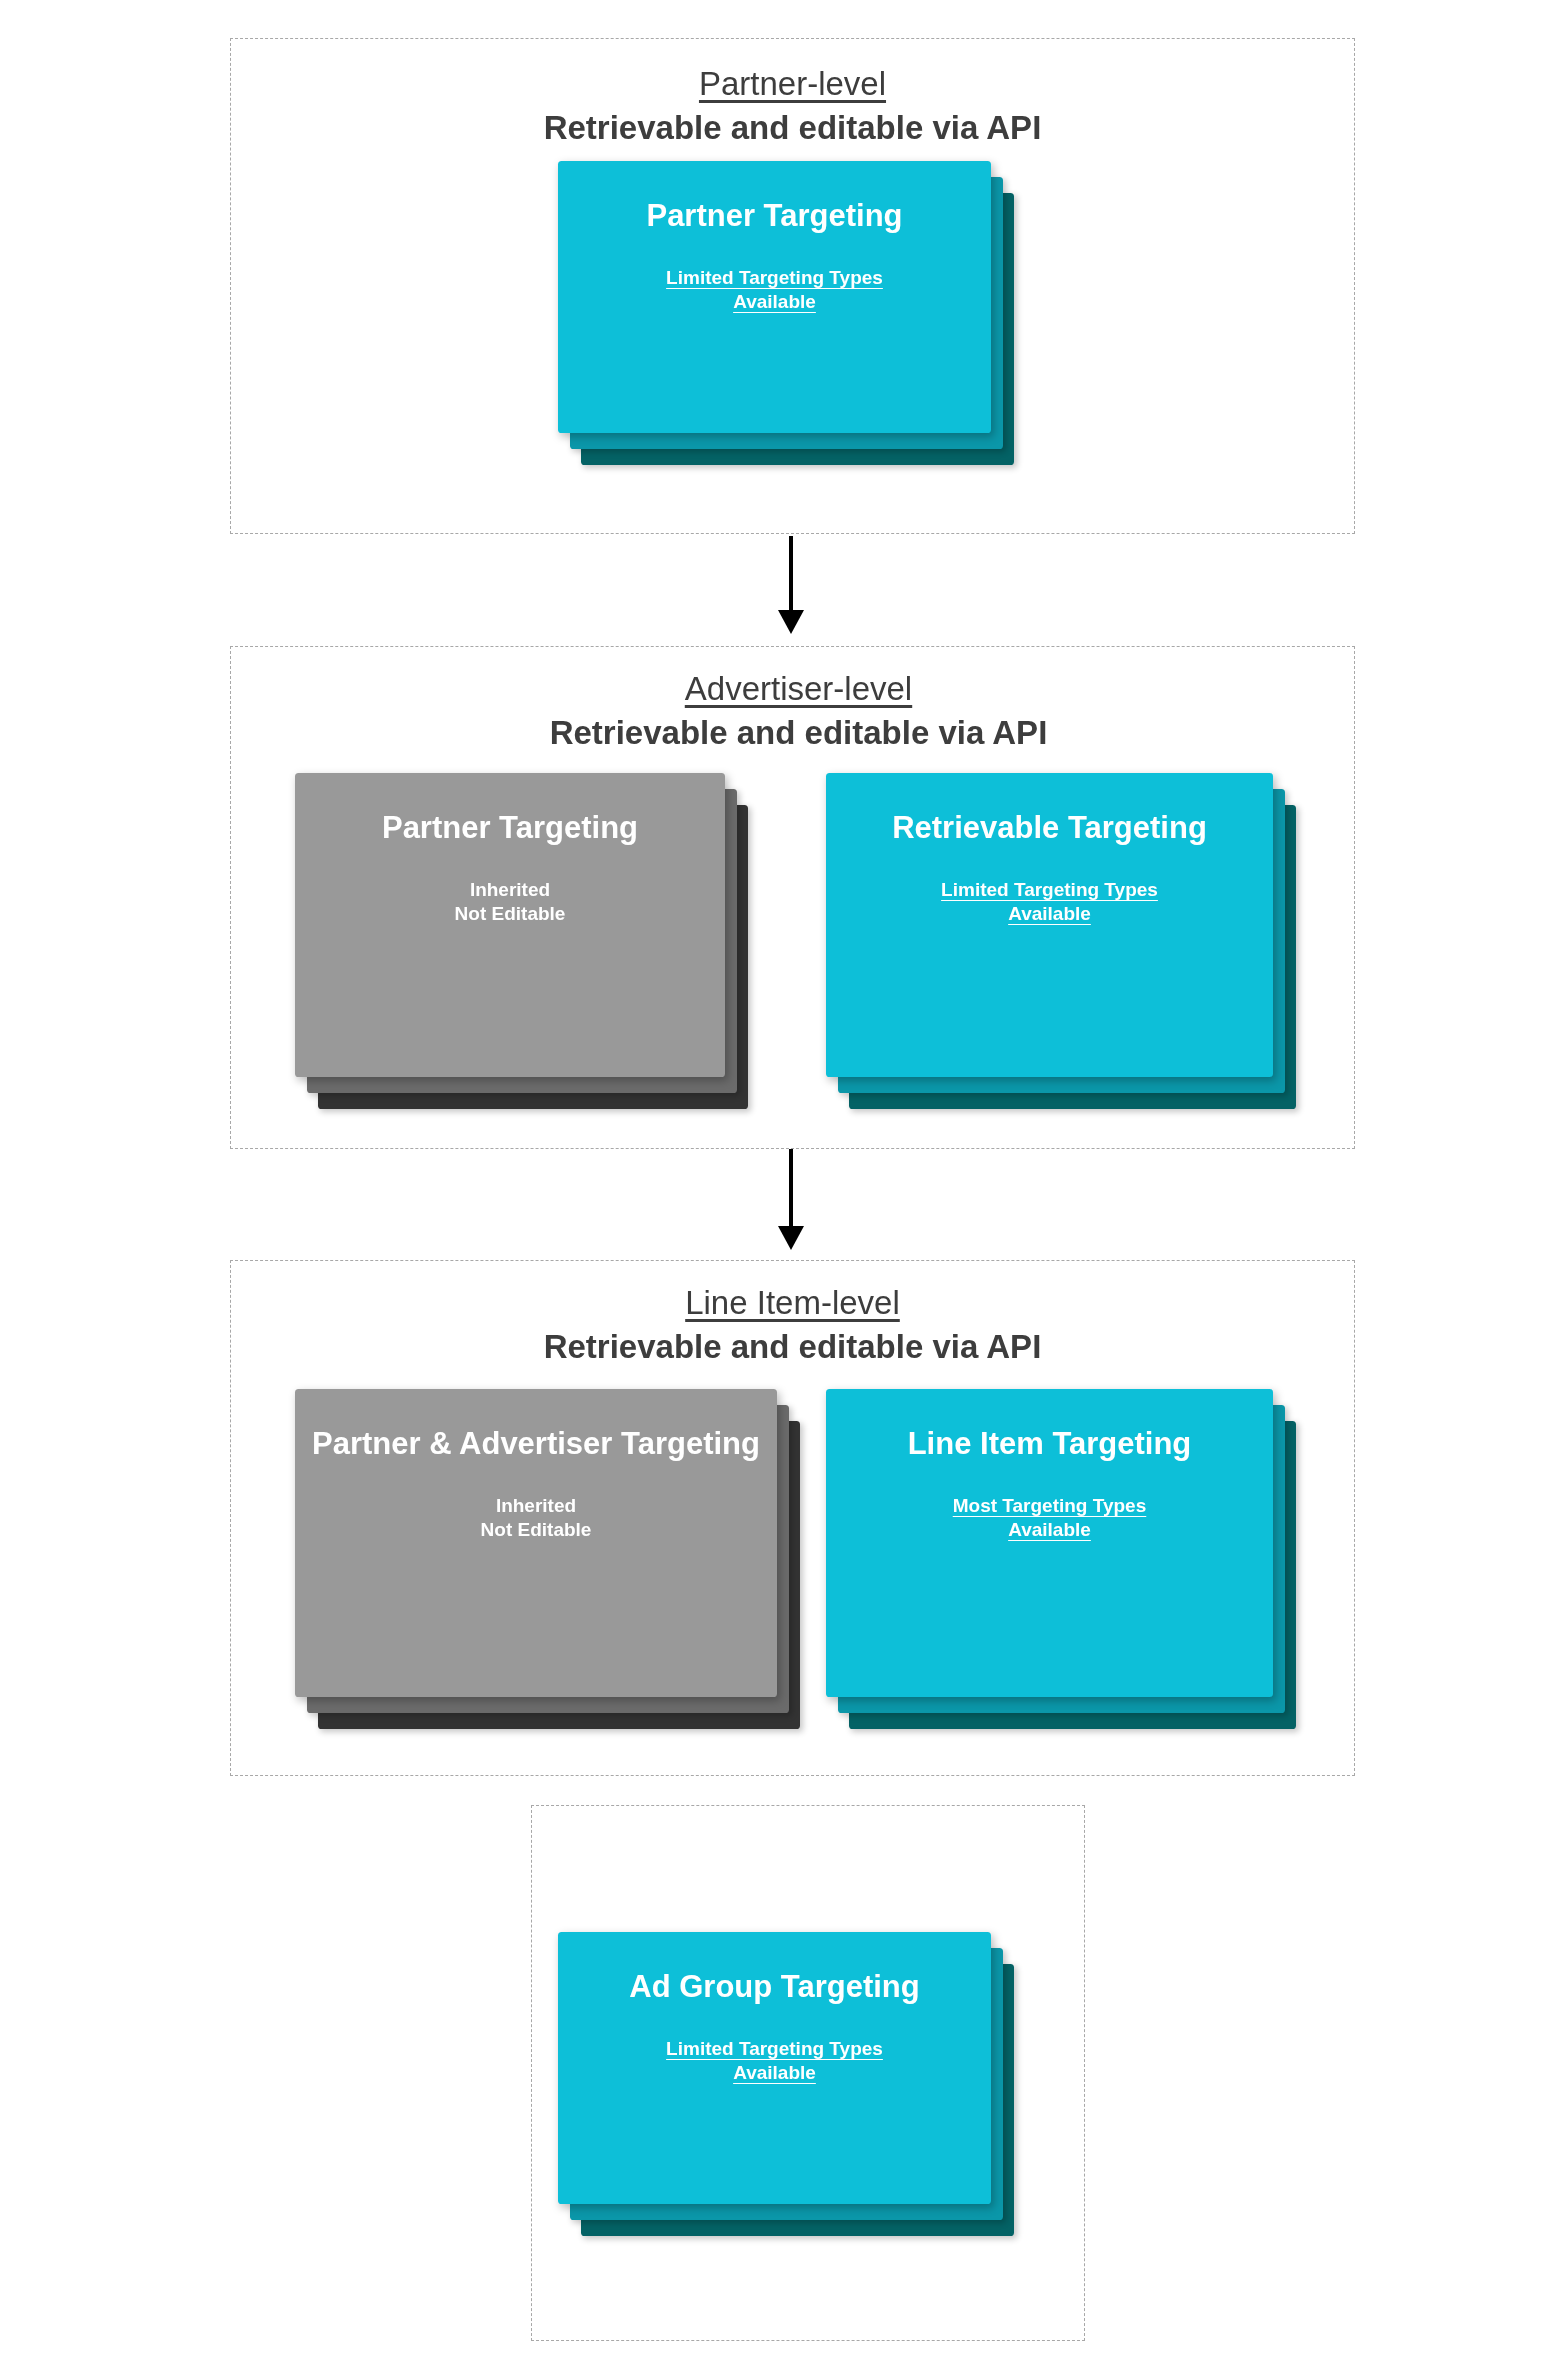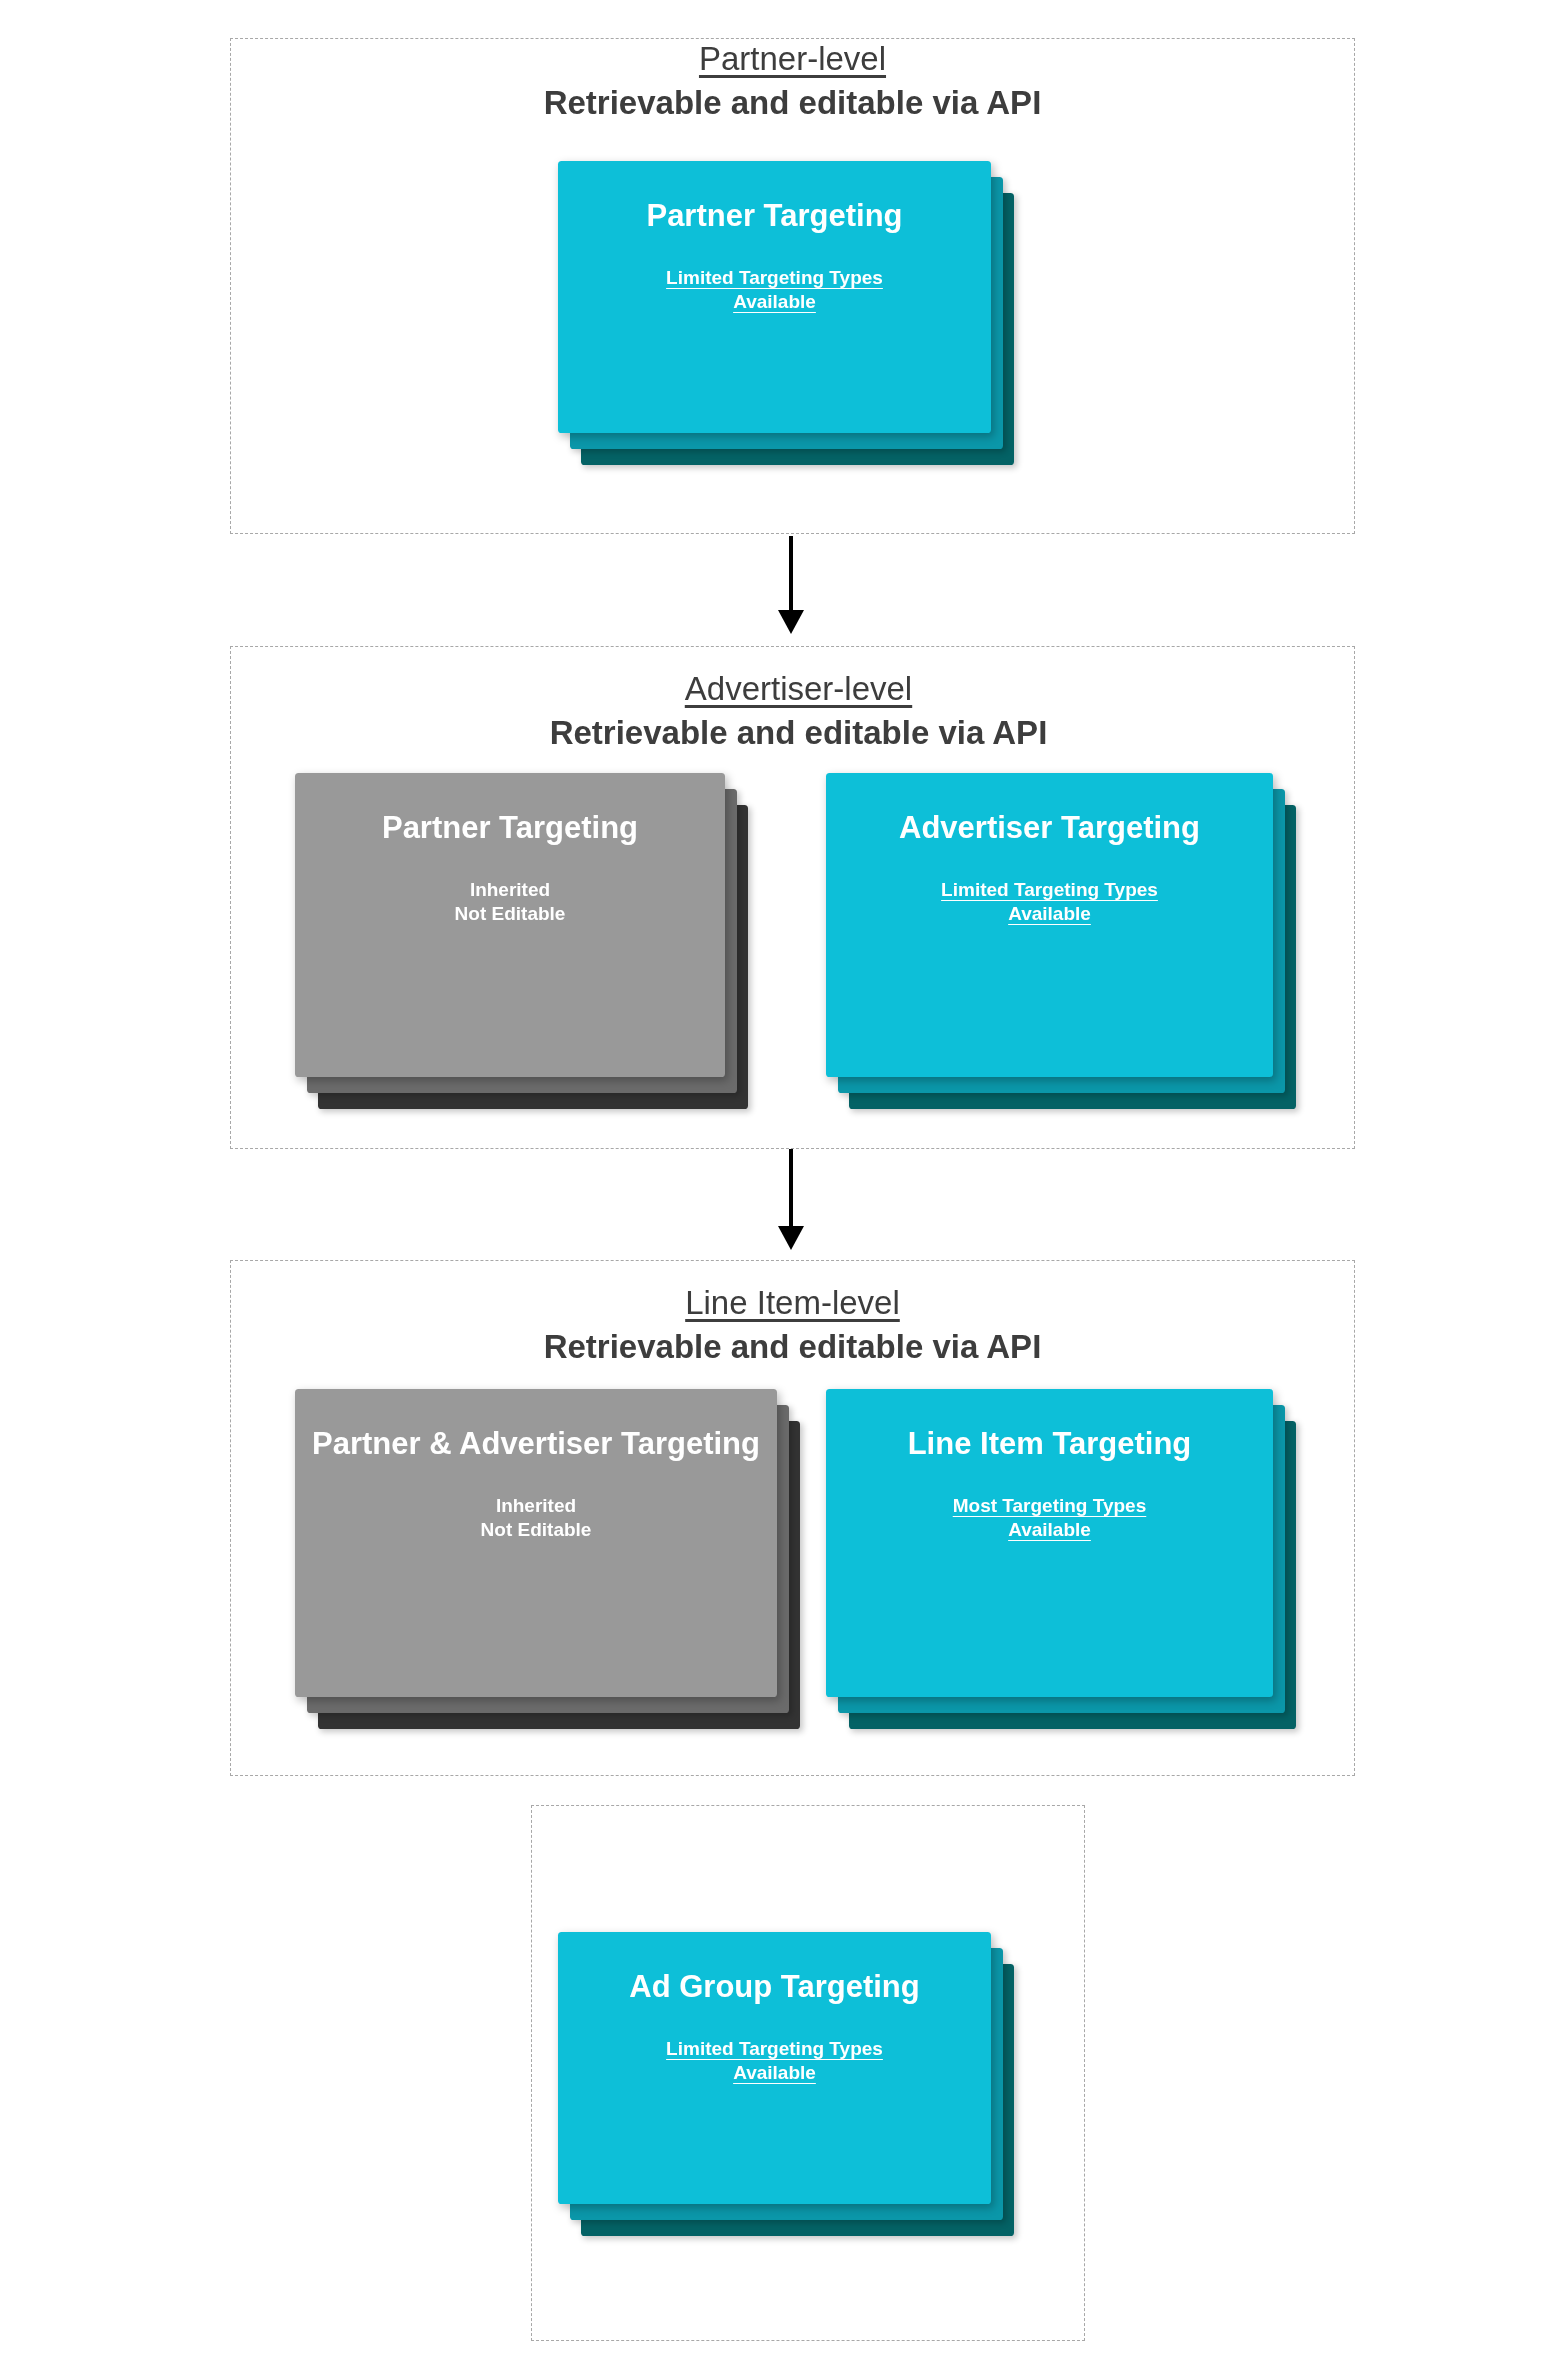--- a/index.html
+++ b/index.html
@@ -149,21 +149,21 @@
     border-top: 24px solid #000000;
   }
 </style>
 </head>
 <body>
 
 <div class="canvas">
 
   <div class="level-box" style="left:230px; top:38px; width:1125px; height:496px;"></div>
 
-  <div class="level-heading" style="left:230px; width:1125px; top:40px;">
+  <div class="level-heading" style="left:230px; width:1125px; top:65px;">
     <span class="level-name">Partner-level</span>
     <span class="level-sub">Retrievable and editable via API</span>
   </div>
 
   <div class="card-stack cyan" style="left:558px; top:161px; width:433px; height:272px;">
     <div class="card-layer back"></div>
     <div class="card-layer mid"></div>
     <div class="card-layer front">
       <div class="card-title">Partner Targeting</div>
       <div class="card-note underlined">
@@ -194,21 +194,21 @@
         <span>Inherited</span><br>
         <span>Not Editable</span>
       </div>
     </div>
   </div>
 
   <div class="card-stack cyan" style="left:826px; top:773px; width:447px; height:304px;">
     <div class="card-layer back"></div>
     <div class="card-layer mid"></div>
     <div class="card-layer front">
-      <div class="card-title">Advertiser Targeting</div>
+      <div class="card-title">Retrievable Targeting</div>
       <div class="card-note underlined">
         <span>Limited Targeting Types</span><br>
         <span>Available</span>
       </div>
     </div>
   </div>
 
   <div class="arrow" style="left:791px; top:1149px; height:103px;">
     <div class="shaft" style="height:79px;"></div>
     <div class="head" style="top:77px;"></div>

